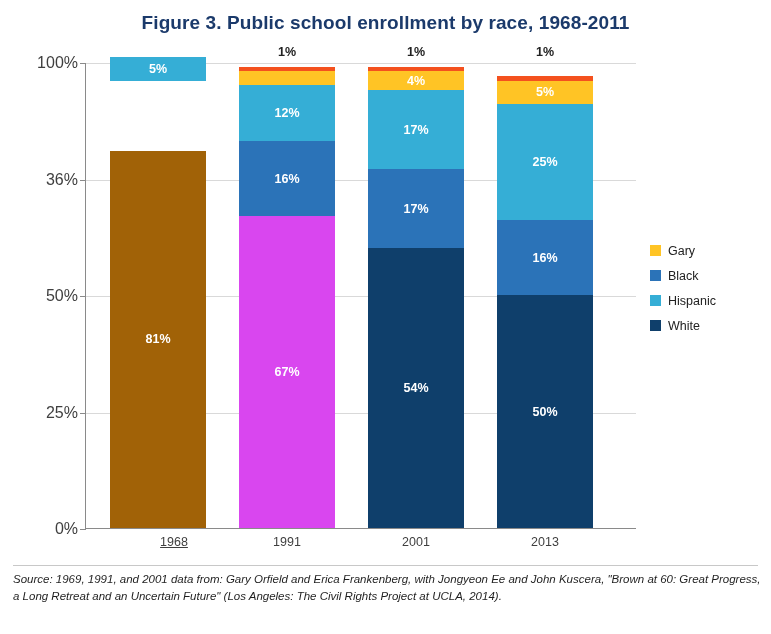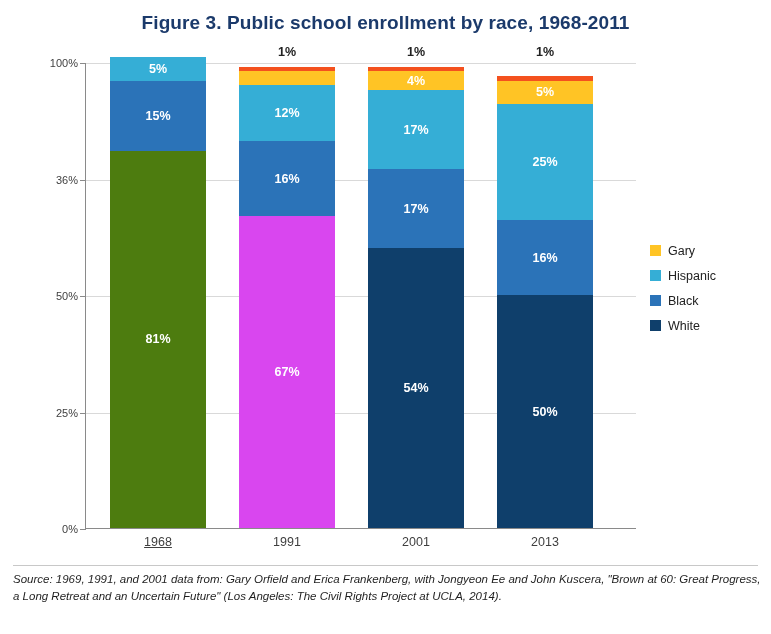--- a/index.html
+++ b/index.html
@@ -43,21 +43,21 @@
     left: 0;
     width: 100%;
     height: 1px;
     background: #d9d9d9;
   }
   .ytick {
     position: absolute;
     left: -58px;
     width: 50px;
     text-align: right;
-    font-size: 11px;
+    font-size: 16px;
     color: #3f3f3f;
     transform: translateY(-50%);
   }
   .ytickmark {
     position: absolute;
     left: -6px;
     width: 6px;
     height: 1px;
     background: #8a8a8a;
   }
@@ -161,31 +161,28 @@
     <div class="gridline" style="top: 233px;"></div>
     <div class="ytick" style="top: 233px;">50%</div>
     <div class="ytickmark" style="top: 233px;"></div>
     <div class="gridline" style="top: 116.5px;"></div>
     <div class="ytick" style="top: 116.5px;">36%</div>
     <div class="ytickmark" style="top: 116.5px;"></div>
     <div class="gridline" style="top: 0px;"></div>
     <div class="ytick" style="top: 0px;">100%</div>
     <div class="ytickmark" style="top: 0px;"></div>
     <div class="bar" style="left: 24px; height: 466px;">
-      <div class="seg" style="bottom: 0px; height: 377.46px; background: #4d7c0f; text-decoration: underline;">
+      <div class="seg" style="bottom: 0px; height: 377.46px; background: #a16207; text-decoration: underline;">
         <div class="seg-label" style="top: 182.73px;">81%</div>
-      </div>
-      <div class="seg" style="bottom: 377.46px; height: 69.9px; background: rgb(43, 115, 184);">
-        <div class="seg-label" style="top: 28.95px;">15%</div>
       </div>
       <div class="seg" style="bottom: 447.36px; height: 23.3px; background: rgb(53, 174, 214);">
         <div class="seg-label" style="top: 5.65px;">5%</div>
       </div>
     </div>
-    <div class="xtick" style="left: 24px; text-decoration: underline;">1968</div>
+    <div class="xtick" style="left: 40px; text-decoration: underline;">1968</div>
     <div class="bar" style="left: 153px; height: 466px;">
       <div class="seg" style="bottom: 0px; height: 312.22px; background: #d946ef;">
         <div class="seg-label" style="top: 150.11px;">67%</div>
       </div>
       <div class="seg" style="bottom: 312.22px; height: 74.56px; background: rgb(43, 115, 184);">
         <div class="seg-label" style="top: 31.28px;">16%</div>
       </div>
       <div class="seg" style="bottom: 386.78px; height: 55.92px; background: rgb(53, 174, 214);">
         <div class="seg-label" style="top: 21.96px;">12%</div>
       </div>
@@ -229,26 +226,26 @@
     </div>
     <div class="xtick" style="left: 411px;">2013</div>
   </div>
 
 <div id="legend">
     <div class="legend-item">
       <span class="legend-swatch" style="background: rgb(255, 196, 37);"></span>
       <span class="legend-label">Gary</span>
     </div>
     <div class="legend-item">
+      <span class="legend-swatch" style="background: rgb(43, 115, 184);"></span>
+      <span class="legend-label">Black</span>
+    </div>
+    <div class="legend-item">
       <span class="legend-swatch" style="background: rgb(53, 174, 214);"></span>
       <span class="legend-label">Hispanic</span>
-    </div>
-    <div class="legend-item">
-      <span class="legend-swatch" style="background: rgb(43, 115, 184);"></span>
-      <span class="legend-label">Black</span>
     </div>
     <div class="legend-item">
       <span class="legend-swatch" style="background: rgb(15, 63, 107);"></span>
       <span class="legend-label">White</span>
     </div>
   </div>
 
 <div class="rule"></div>
 <div id="source">
   <div class="line1">Source: 1969, 1991, and 2001 data from: Gary Orfield and Erica Frankenberg, with Jongyeon Ee and John Kuscera, "Brown at 60: Great Progress, a Long Retreat and an Uncertain Future" (Los Angeles: The Civil Rights Project at UCLA, 2014).</div>

